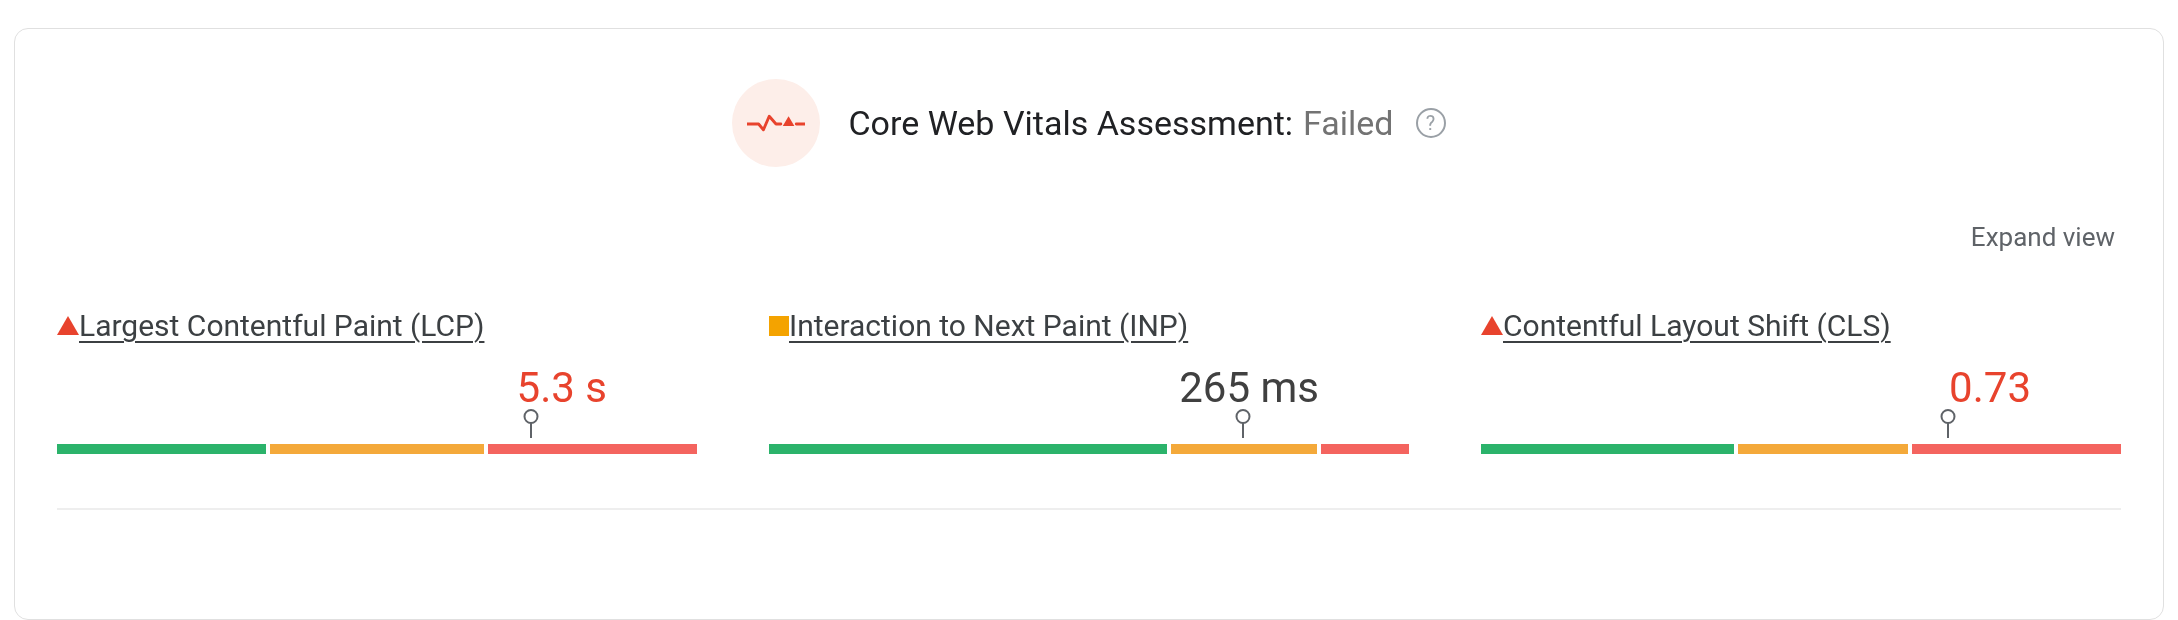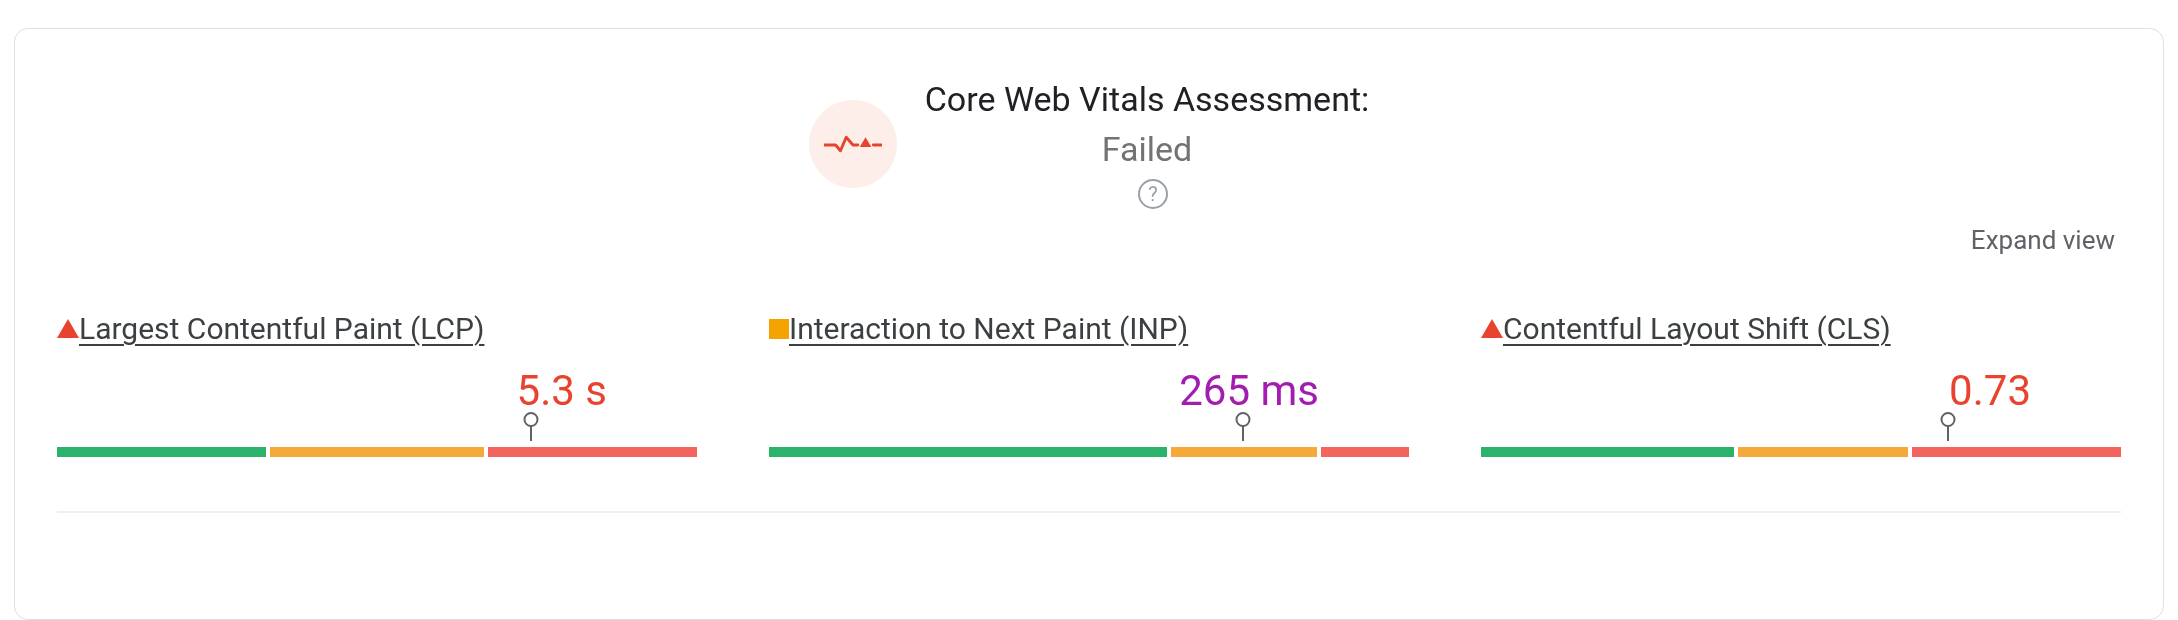--- a/index.html
+++ b/index.html
@@ -32,21 +32,20 @@
       align-items: center;
       justify-content: center;
     }
     .pulse-svg { width: 58px; height: 26px; }
     .title-line {
       font-size: 34px;
       color: #202124;
       display: flex;
       align-items: center;
       gap: 10px;
-      flex-direction: column;
     }
     .status-failed { color: #737373; }
     .help-icon {
       display: inline-flex;
       align-items: center;
       justify-content: center;
       width: 30px; height: 30px;
       border: 2px solid #9aa0a6;
       border-radius: 50%;
       color: #9aa0a6;
@@ -57,20 +56,21 @@
     }
     .expand-row {
       display: flex;
       justify-content: flex-end;
       padding: 8px 6px 0 0;
     }
     .expand-link {
       font-size: 26px;
       color: #5f6368;
       cursor: pointer;
+      margin-top: 39px;
     }
     .metrics-row {
       display: flex;
       gap: 72px;
       margin-top: 56px;
     }
     .metric {
       flex: 1;
       display: flex;
       flex-direction: column;
@@ -99,21 +99,21 @@
     }
     .metric-value {
       font-size: 42px;
       font-weight: 400;
       text-align: right;
       padding-right: 90px;
       margin-top: 20px;
       margin-bottom: 10px;
     }
     .v-red { color: #e8432d; }
-    .v-amber { color: #a21caf; }
+    .v-amber { color: #404040; }
     .gauge {
       position: relative;
       height: 28px;
       margin-top: 4px;
     }
     .gauge-bar {
       position: absolute;
       bottom: 0;
       display: flex;
       gap: 4px;

